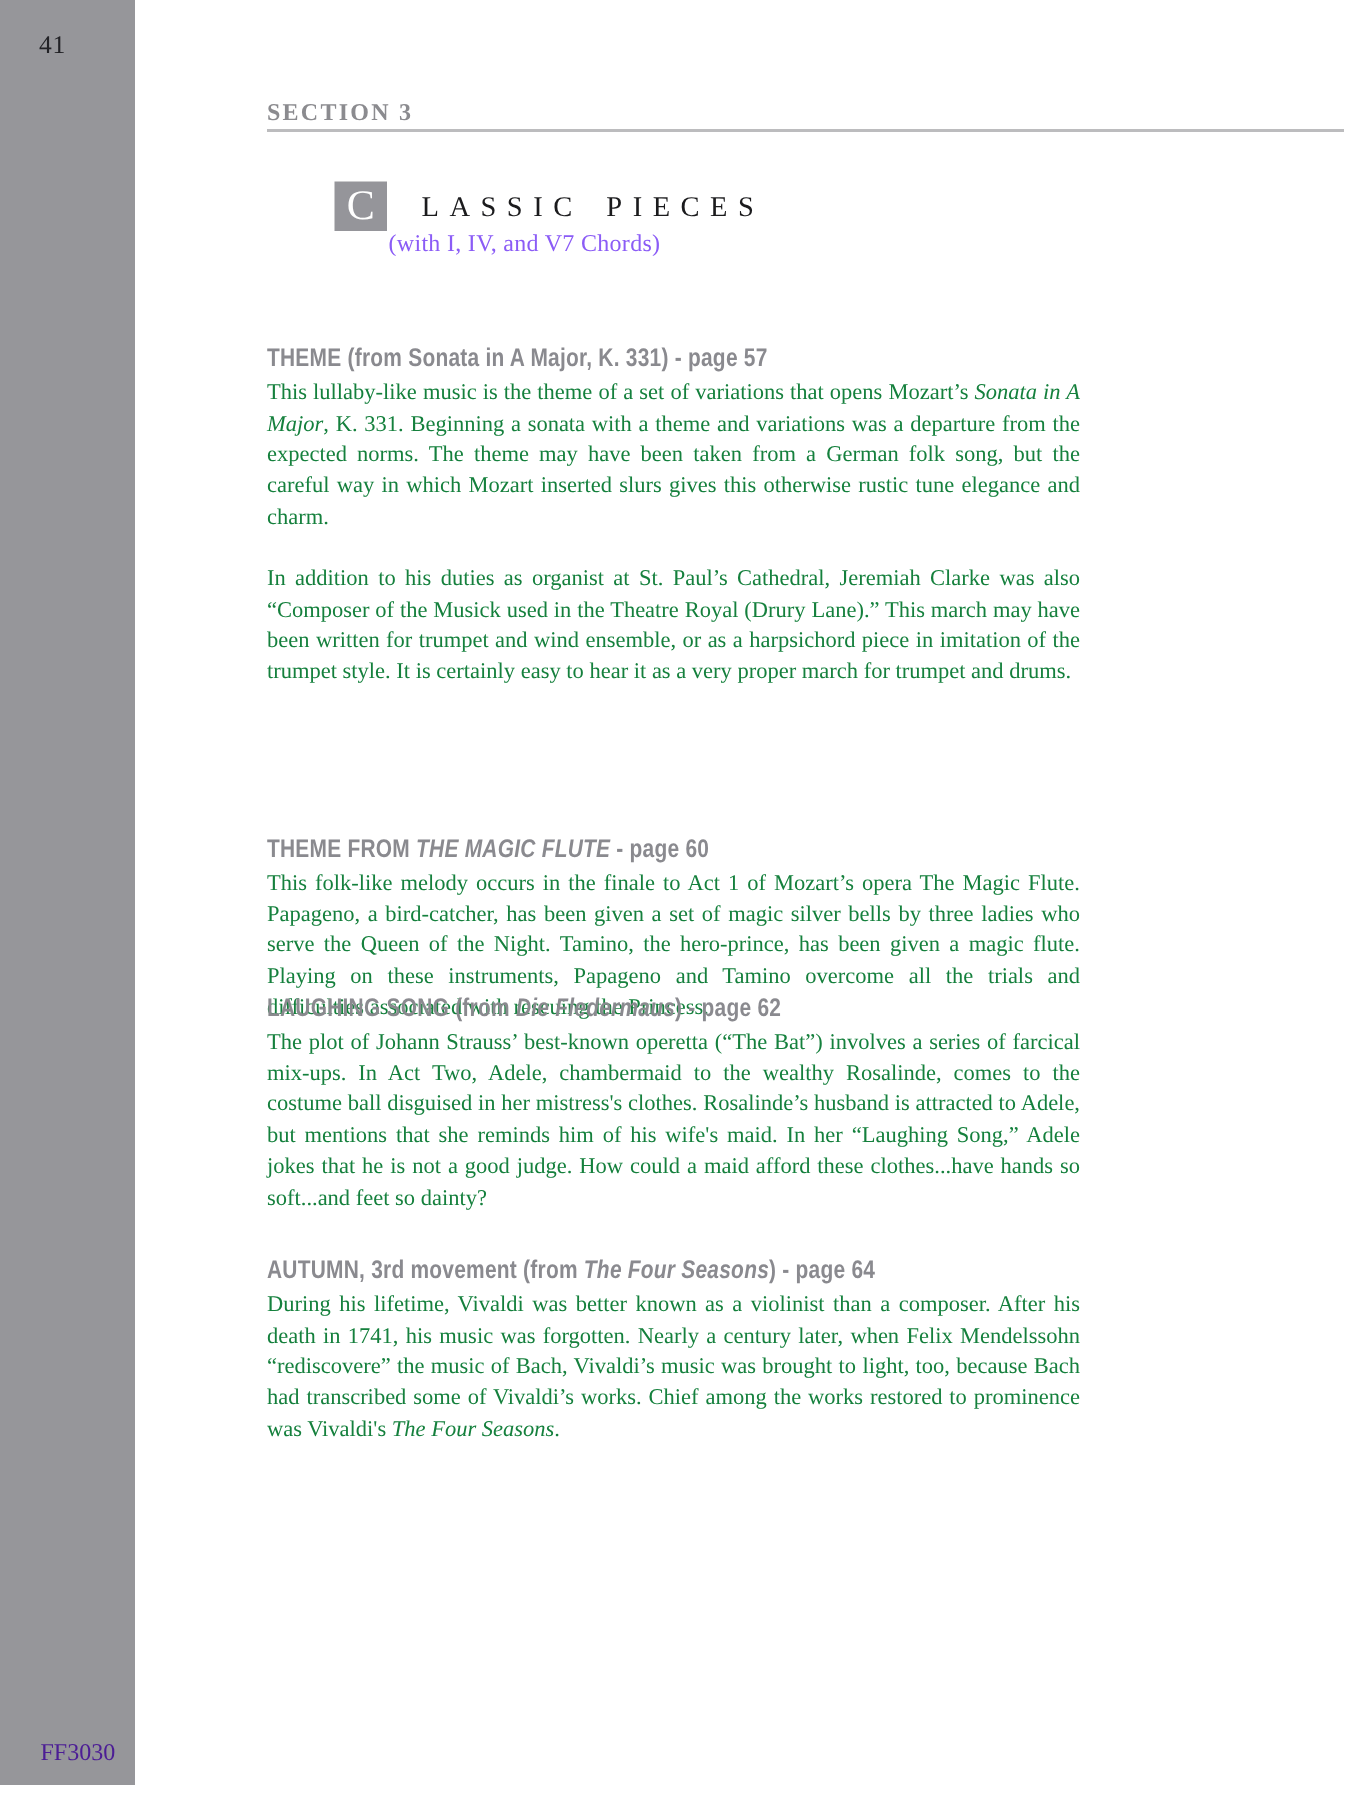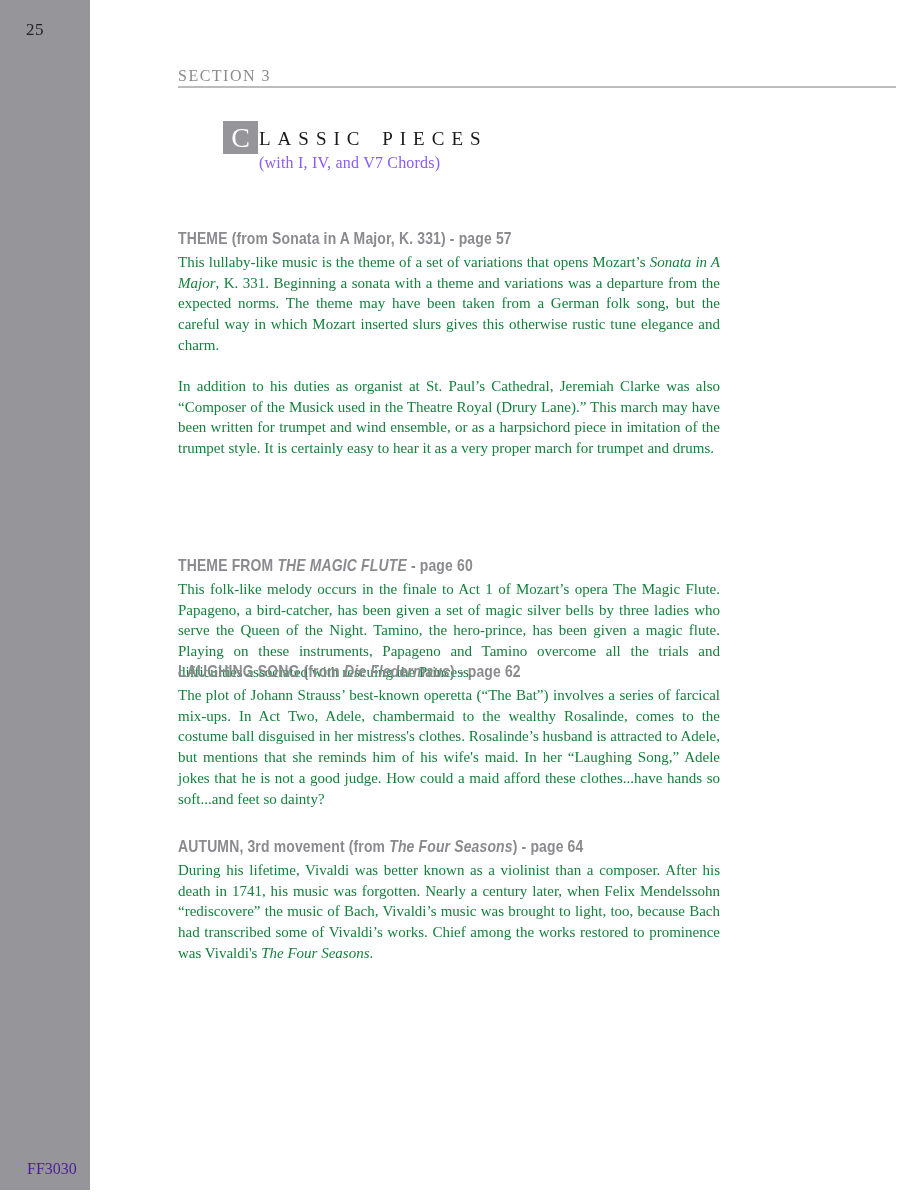--- a/index.html
+++ b/index.html
@@ -17,40 +17,41 @@
   }
   .footer-code{
     position:absolute;left:27px;top:1160px;
     font-size:16px;color:#4c1d95;
   }
   .content{
     position:absolute;left:178px;top:0;width:542px;height:1200px;
   }
   .section-label{
     position:absolute;left:0;top:67px;
-    font-family:"Liberation Serif", serif;font-weight:normal;
+    font-family:"Liberation Serif", serif;font-weight:bold;
     font-size:16px;color:#8b8b8f;letter-spacing:1.5px;
   }
   .section-rule{
     position:absolute;left:0;top:86px;width:718px;height:2px;
     background:#bcbcbe;
   }
   .title-block{
     position:absolute;left:45px;top:121px;display:flex;align-items:flex-start;
   }
   .dropcap{
     display:inline-block;width:35px;height:33px;background:#95959a;
     color:#ffffff;font-family:"Liberation Serif", serif;font-size:28px;
     line-height:33px;text-align:center;flex:0 0 auto;
   }
   .title-lines{margin-left:1px;padding-top:7px;}
   .title-line{
     font-family:"Liberation Serif", serif;color:#1b1b1d;
     font-size:19px;letter-spacing:7px;word-spacing:4px;line-height:22.5px;
     white-space:nowrap;
+    padding-left:22px;
   }
   .title-sub{
     font-family:"Liberation Serif", serif;color:#8b5cf6;
     font-size:16px;margin-top:3px;letter-spacing:0.2px;
   }
   .entry{position:absolute;left:0;width:542px;}
   .entry-heading{
     margin:0;font-family:"Liberation Sans", sans-serif;font-weight:700;
     font-size:17px;line-height:20px;color:#8a8a8f;white-space:nowrap;
   }
@@ -68,21 +69,21 @@
   .e2{top:518px;margin-top:38px;}
   .e3{top:662px;}
   .e4{top:837px;}
 </style>
 </head>
 <body>
 
 <div class="page-root">
 
   <div class="side-bar">
-    <div class="page-num">25</div>
+    <div class="page-num">41</div>
     <div class="footer-code">FF3030</div>
   </div>
 
   <div class="content">
 
     <div class="section-label">SECTION 3</div>
     <div class="section-rule"></div>
 
     <div class="title-block">
       <span class="dropcap">C</span>

